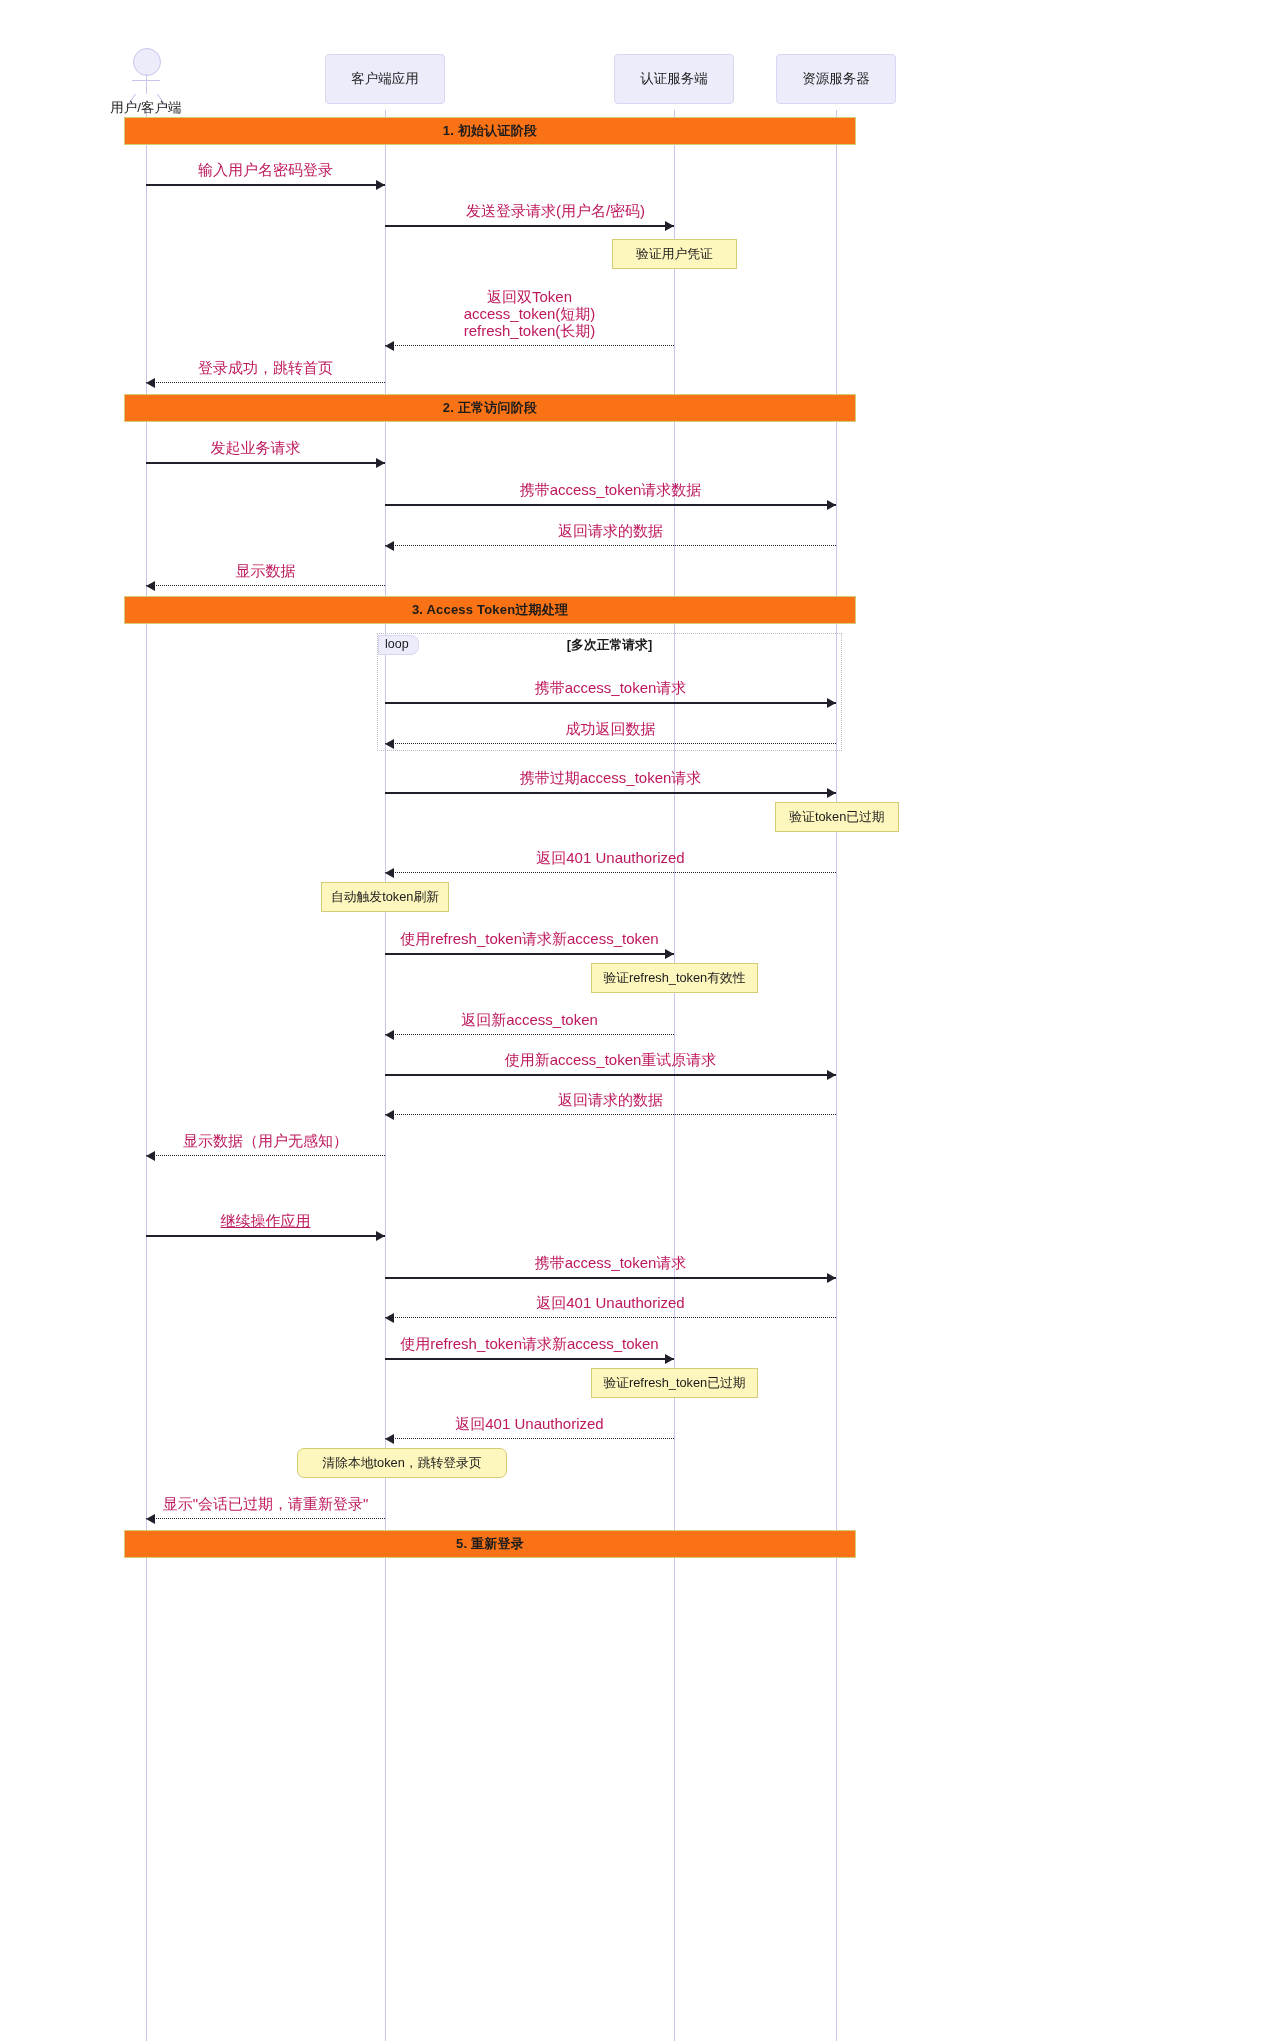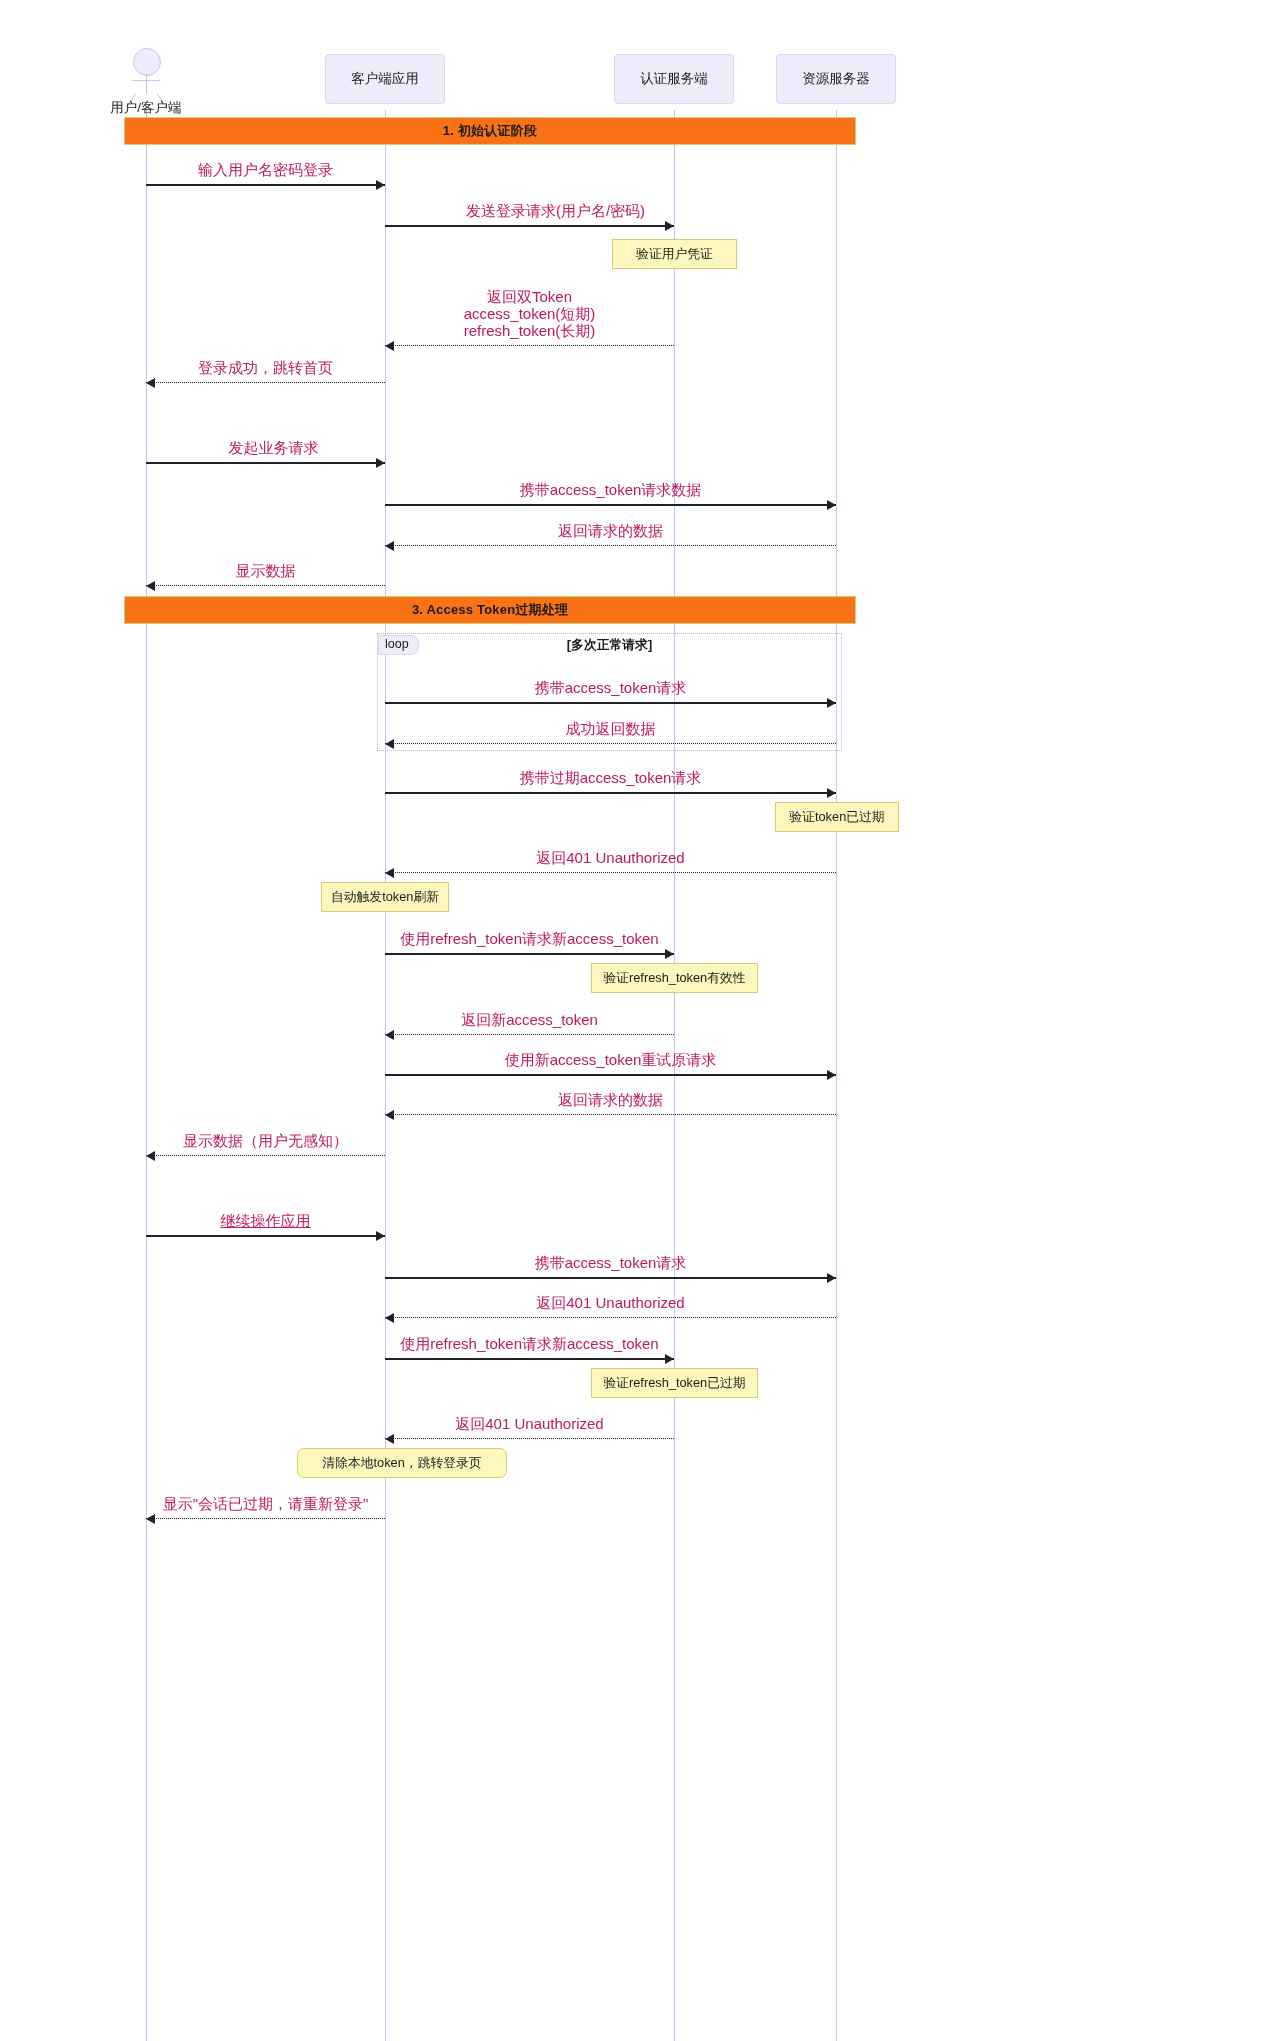--- a/index.html
+++ b/index.html
@@ -150,41 +150,43 @@
     <div class="actor-head" style="left: 133px; top: 48px;"></div>
     <div class="actor-line" style="left: 146px; top: 74px; width: 1.4px; height: 20px;"></div>
     <div class="actor-line" style="left: 132px; top: 80px; width: 28px; height: 1.4px;"></div>
     <div class="actor-line" style="left: 135px; top: 94px; width: 1.4px; height: 16px; transform: rotate(34deg); transform-origin: center top;"></div>
     <div class="actor-line" style="left: 157px; top: 94px; width: 1.4px; height: 16px; transform: rotate(-34deg); transform-origin: center top;"></div>
     <div class="actor-label" style="left: 76px; top: 99px; width: 140px;">用户/客户端</div>
     <div class="participant" style="left: 325px; top: 54px; width: 120px;">客户端应用</div>
     <div class="participant" style="left: 614px; top: 54px; width: 120px;">认证服务端</div>
     <div class="participant" style="left: 776px; top: 54px; width: 120px;">资源服务器</div>
     <div class="section-bar" style="left: 124px; top: 117px; width: 732px;">1. 初始认证阶段</div>
+    <div class="section-bar" style="left: 124px; top: 394px; width: 732px;">2. 正常访问阶段</div>
     <div class="section-bar" style="left: 124px; top: 596px; width: 732px;">3. Access Token过期处理</div>
+    <div class="section-bar" style="left: 124px; top: 1530px; width: 732px;">5. 重新登录</div>
     <div class="loop-box" style="left: 377px; top: 633px; width: 465px; height: 118px;"></div>
     <div class="loop-tag" style="left: 378px; top: 635px;">loop</div>
     <div class="loop-cond" style="left: 377px; top: 637px; width: 465px;">[多次正常请求]</div>
     <div class="msg" style="left: 146px; width: 239px; top: 184px;"></div>
     <div class="arrow-r" style="top: 180px; left: 376px;"></div>
     <div class="msg-label" style="left: 146px; width: 239px; top: 161px;">输入用户名密码登录</div>
     <div class="msg" style="left: 385px; width: 289px; top: 225px;"></div>
     <div class="arrow-r" style="top: 221px; left: 665px;"></div>
     <div class="msg-label" style="left: 385px; width: 289px; top: 202px; margin-left: 26px;">发送登录请求(用户名/密码)</div>
     <div class="msg dotted" style="left: 385px; width: 289px; top: 345px;"></div>
     <div class="arrow-l" style="top: 341px; left: 385px;"></div>
     <div class="msg-label multi" style="left: 385px; width: 289px; top: 288px;">返回双Token
 access_token(短期)
 refresh_token(长期)</div>
     <div class="msg dotted" style="left: 146px; width: 239px; top: 382px;"></div>
     <div class="arrow-l" style="top: 378px; left: 146px;"></div>
     <div class="msg-label" style="left: 146px; width: 239px; top: 359px;">登录成功，跳转首页</div>
     <div class="msg" style="left: 146px; width: 239px; top: 462px;"></div>
     <div class="arrow-r" style="top: 458px; left: 376px;"></div>
-    <div class="msg-label" style="left: 154px; width: 239px; top: 439px;">发起业务请求</div>
+    <div class="msg-label" style="left: 136px; width: 239px; top: 439px;">发起业务请求</div>
     <div class="msg" style="left: 385px; width: 451px; top: 504px;"></div>
     <div class="arrow-r" style="top: 500px; left: 827px;"></div>
     <div class="msg-label" style="left: 385px; width: 451px; top: 481px;">携带access_token请求数据</div>
     <div class="msg dotted" style="left: 385px; width: 451px; top: 545px;"></div>
     <div class="arrow-l" style="top: 541px; left: 385px;"></div>
     <div class="msg-label" style="left: 385px; width: 451px; top: 522px;">返回请求的数据</div>
     <div class="msg dotted" style="left: 146px; width: 239px; top: 585px;"></div>
     <div class="arrow-l" style="top: 581px; left: 146px;"></div>
     <div class="msg-label" style="left: 146px; width: 239px; top: 562px;">显示数据</div>
     <div class="msg" style="left: 385px; width: 451px; top: 702px;"></div>

